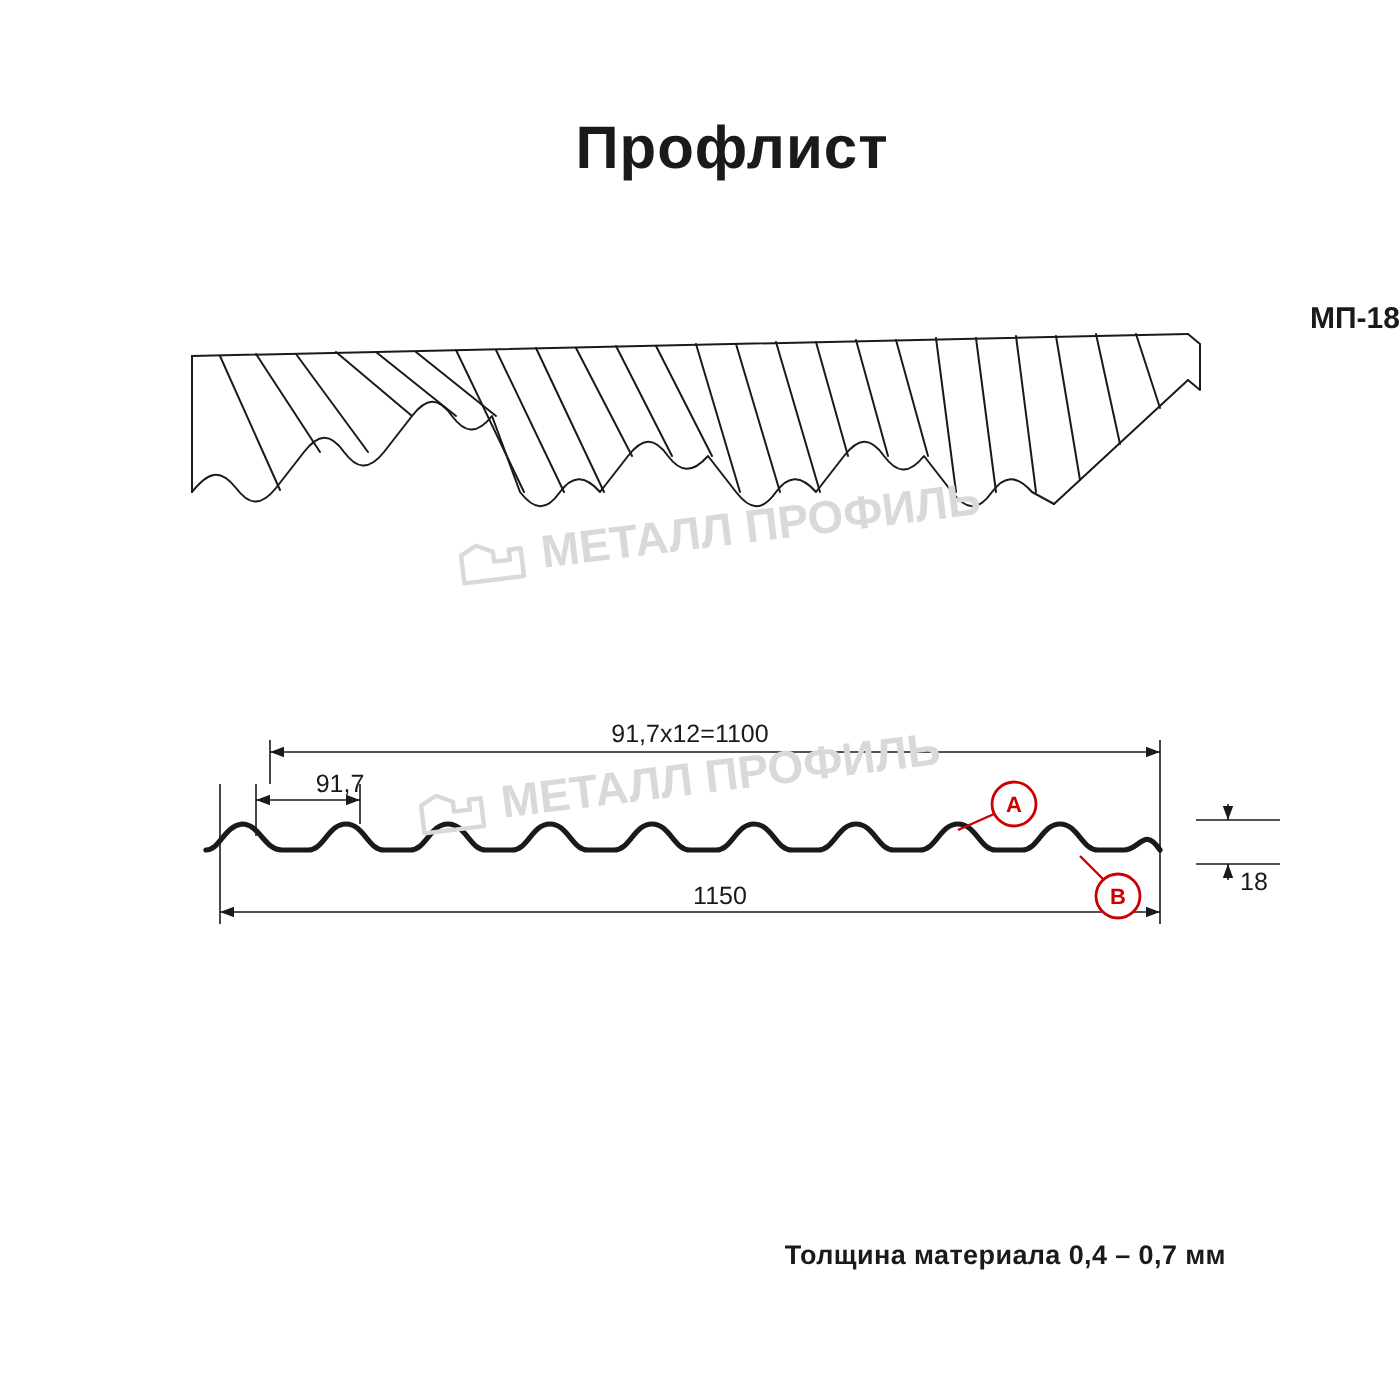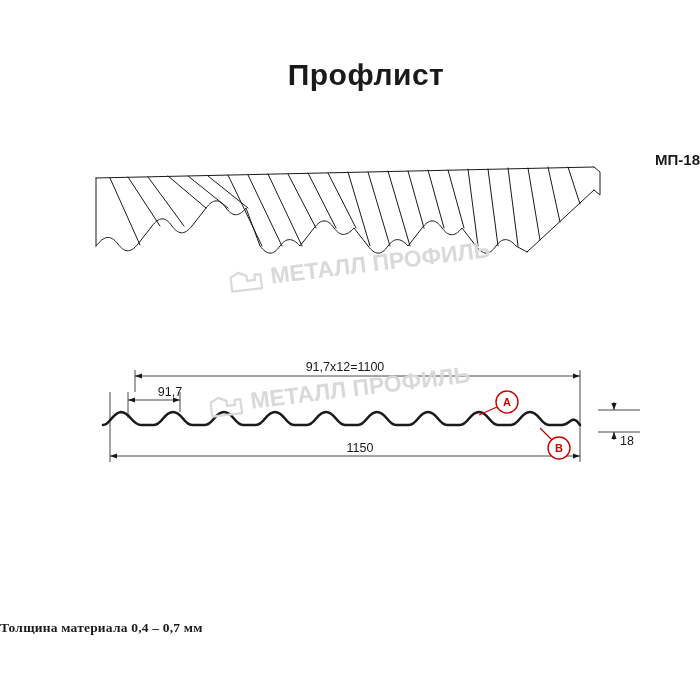--- a/index.html
+++ b/index.html
@@ -40,26 +40,25 @@
     font-size: 15px;
     font-weight: bold;
     color: #1a1a1a;
     margin-top: 48px;
   }
   .footer {
     position: absolute;
     top: 620px;
     left: 0;
     width: 613px;
-    text-align: left;
+    text-align: right;
     font-size: 13.5px;
     font-weight: bold;
     letter-spacing: 0.2px;
     color: #1a1a1a;
-    font-family: Liberation Serif, serif;
   }
   .svg-layer {
     position: absolute;
     top: 0;
     left: 0;
   }
   .wm {
     position: absolute;
     font-family: "Liberation Sans", sans-serif;
     font-weight: bold;

